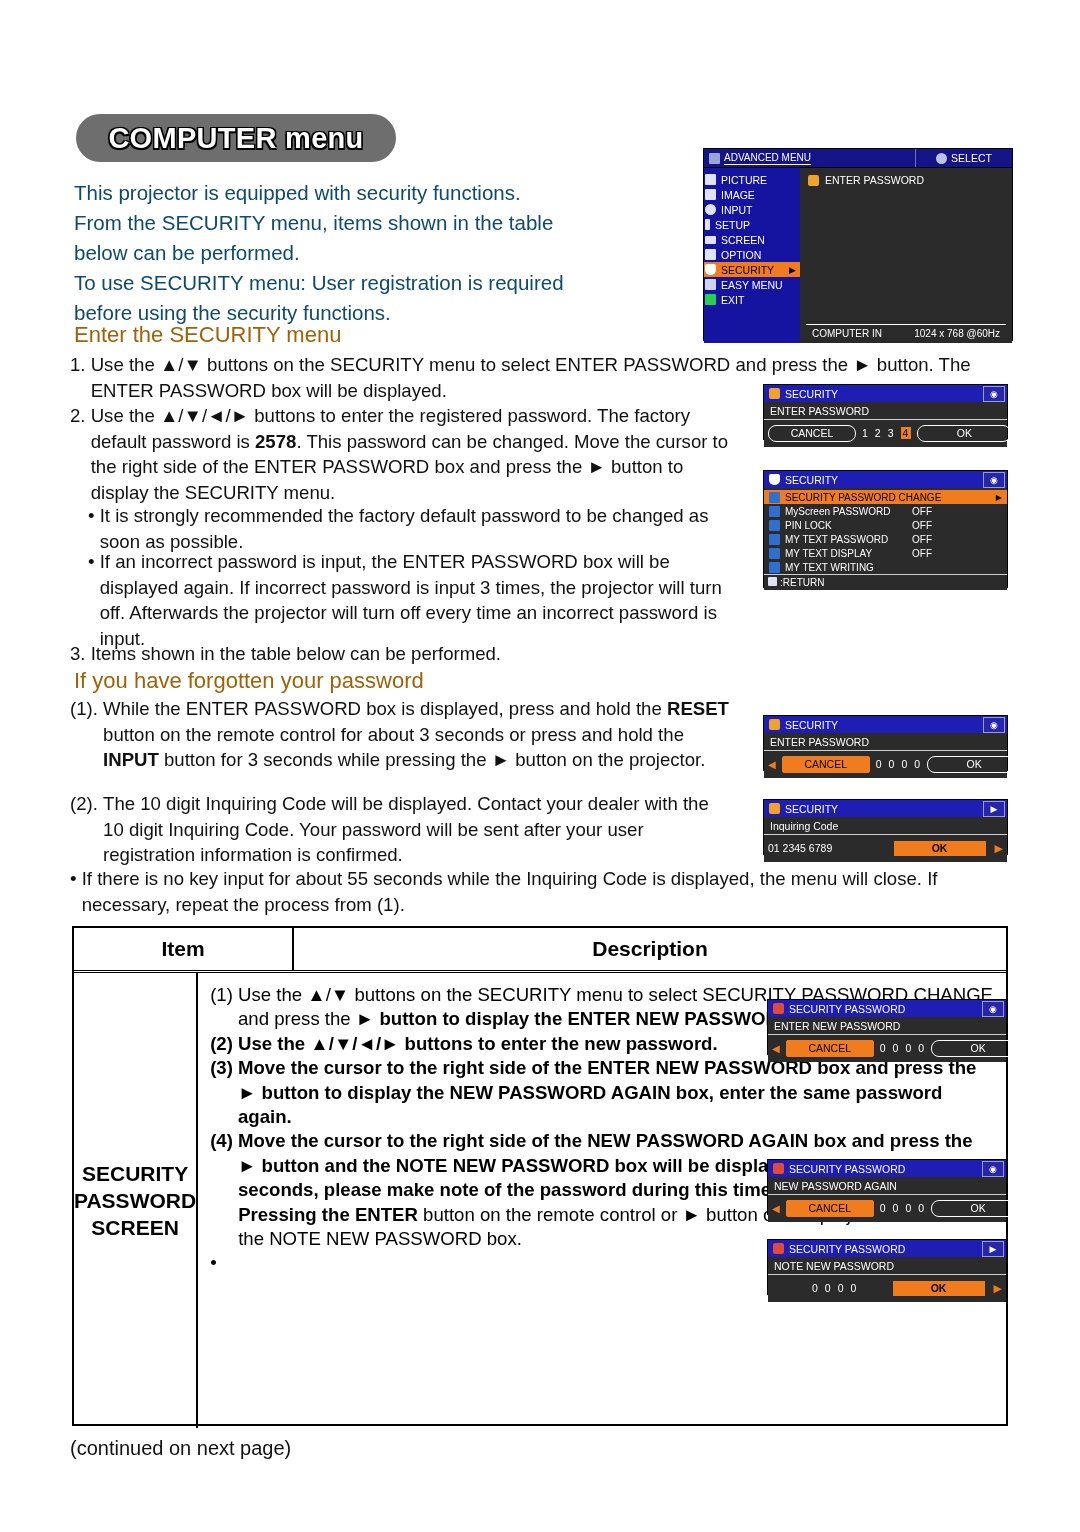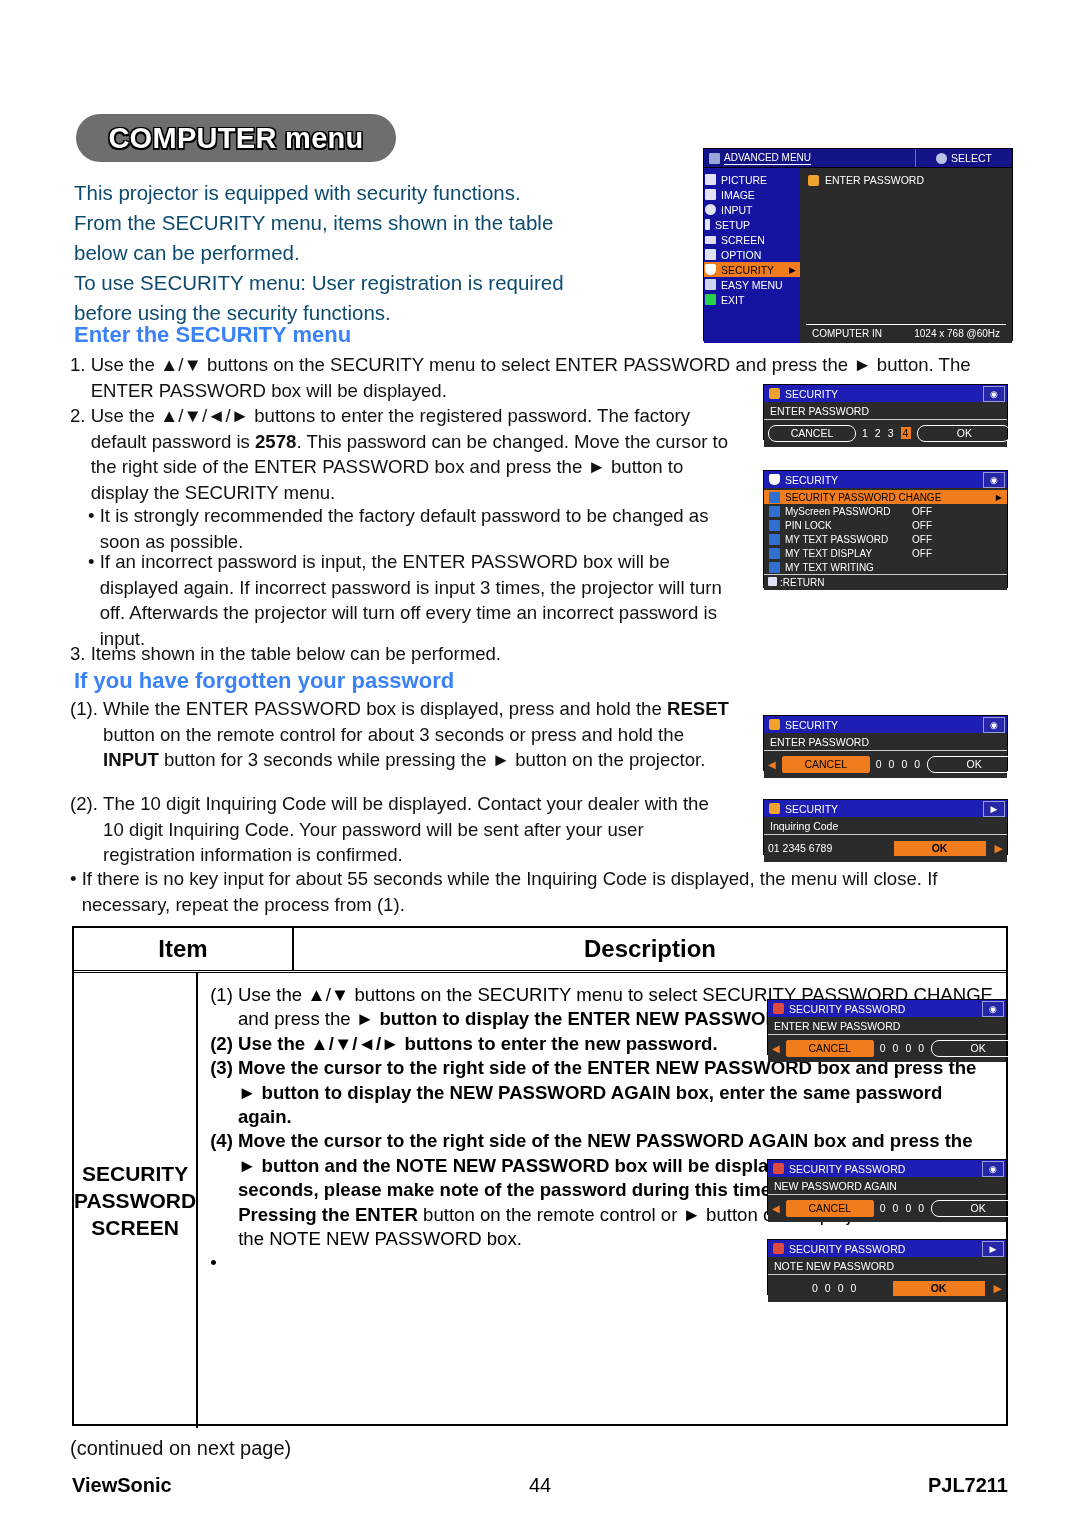--- a/index.html
+++ b/index.html
@@ -32,21 +32,21 @@
   }
 
   
   .intro{
     position:absolute;left:74px;top:178px;width:620px;
     font-size:20.5px;line-height:30px;color:#0c4a6e;
   }
 
   
   .h2{
-    position:absolute;font-size:22px;font-weight:bold;color:#3b82f6;
+    position:absolute;font-size:22px;font-weight:normal;color:#a16207;
   }
   #enter-heading{left:74px;top:322px;}
   #forgotten-heading{left:74px;top:668px;}
 
   
   .body-text{
     position:absolute;font-size:18.6px;line-height:25.6px;color:#111;
   }
   .olitem{display:flex;}
   .olitem .num{flex:0 0 auto;white-space:pre;}
@@ -181,21 +181,21 @@
   }
 
   
   #tbl{
     position:absolute;left:72px;top:926px;width:936px;height:500px;
     border:2px solid #000;box-sizing:border-box;
   }
   #tbl .thead{display:flex;height:42px;border-bottom:3px double #000;}
   #tbl .th{
     display:flex;align-items:center;justify-content:center;
-    font-size:24px;font-weight:bold;
+    font-size:21px;font-weight:bold;
   }
   #tbl .th.item{width:218px;border-right:2px solid #000;}
   #tbl .th.desc{flex:1 1 auto;}
   #tbl .tbody{display:flex;height:455px;}
   #tbl .td.item{
     width:218px;border-right:2px solid #000;
     display:flex;align-items:center;justify-content:center;text-align:center;
     font-size:21px;font-weight:bold;line-height:27px;
   }
   #tbl .td.desc{
@@ -533,19 +533,14 @@
         <span class="d">0</span>
         <span class="d">0</span>
         <span class="d">0</span>
       </div>
       <div class="okbtn hl">OK</div>
       <span class="arrowR">▶</span>
     </div>
   </div>
 
   <div id="continued">(continued on next page)</div>
-  <div id="footer">
-    <span class="brand">ViewSonic</span>
-    <span class="pg">44</span>
-    <span class="model">PJL7211</span>
-  </div>
 
 </div>
 
 </body></html>

